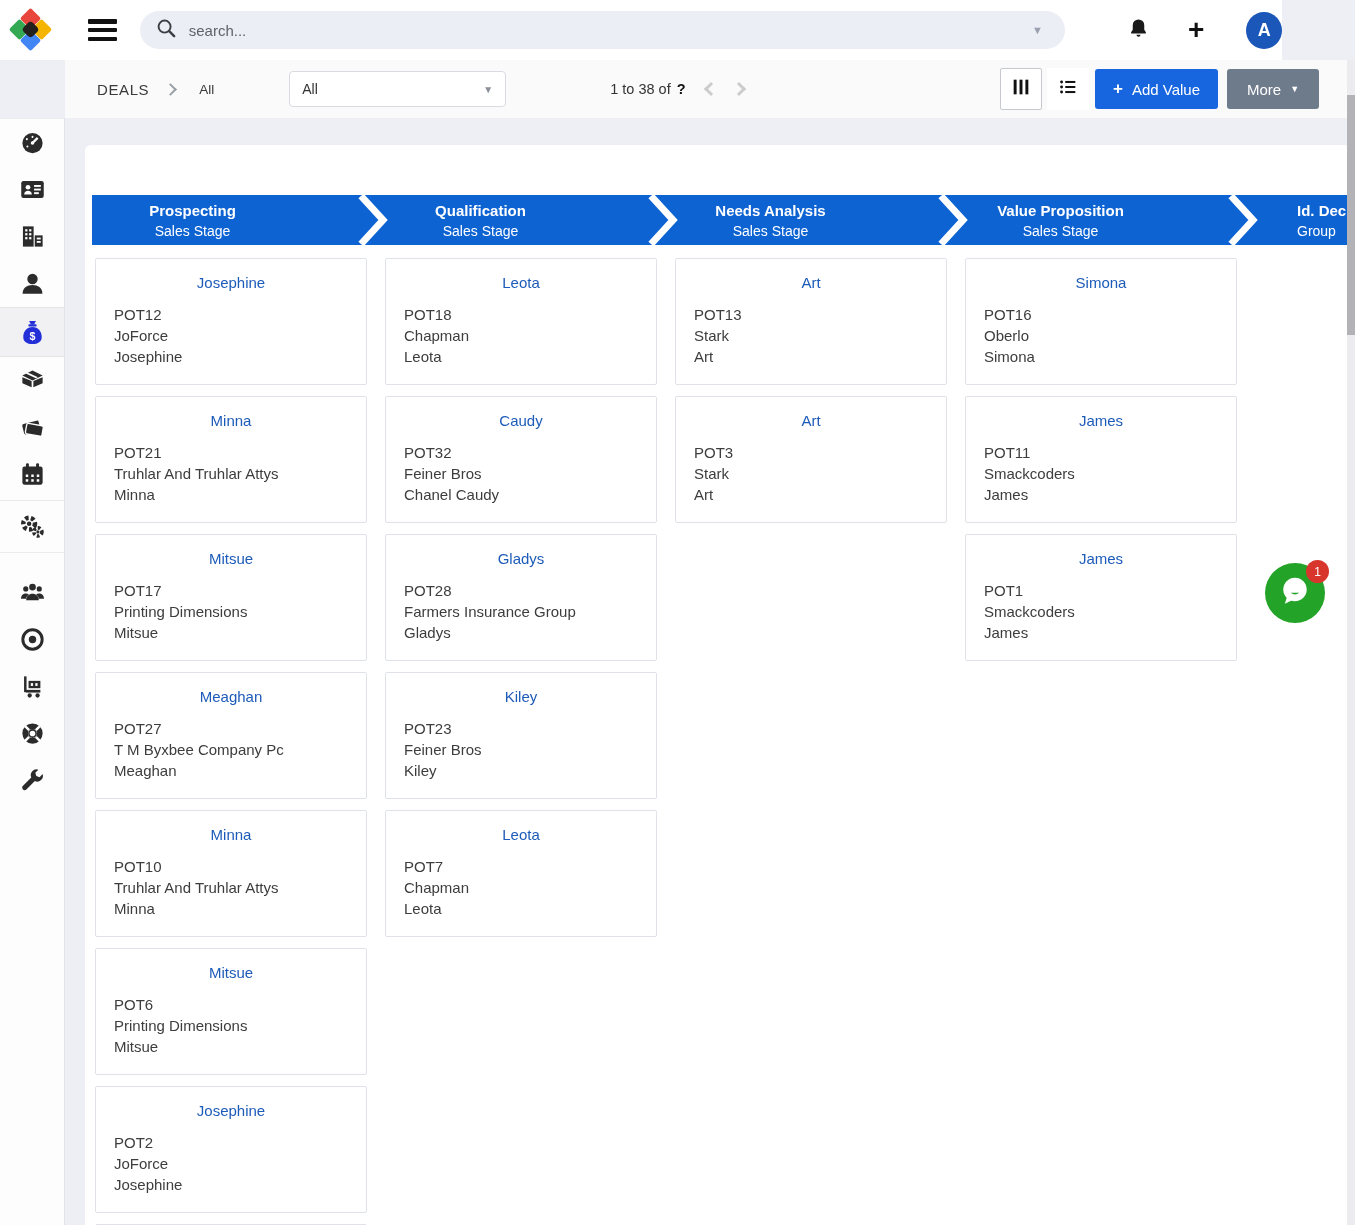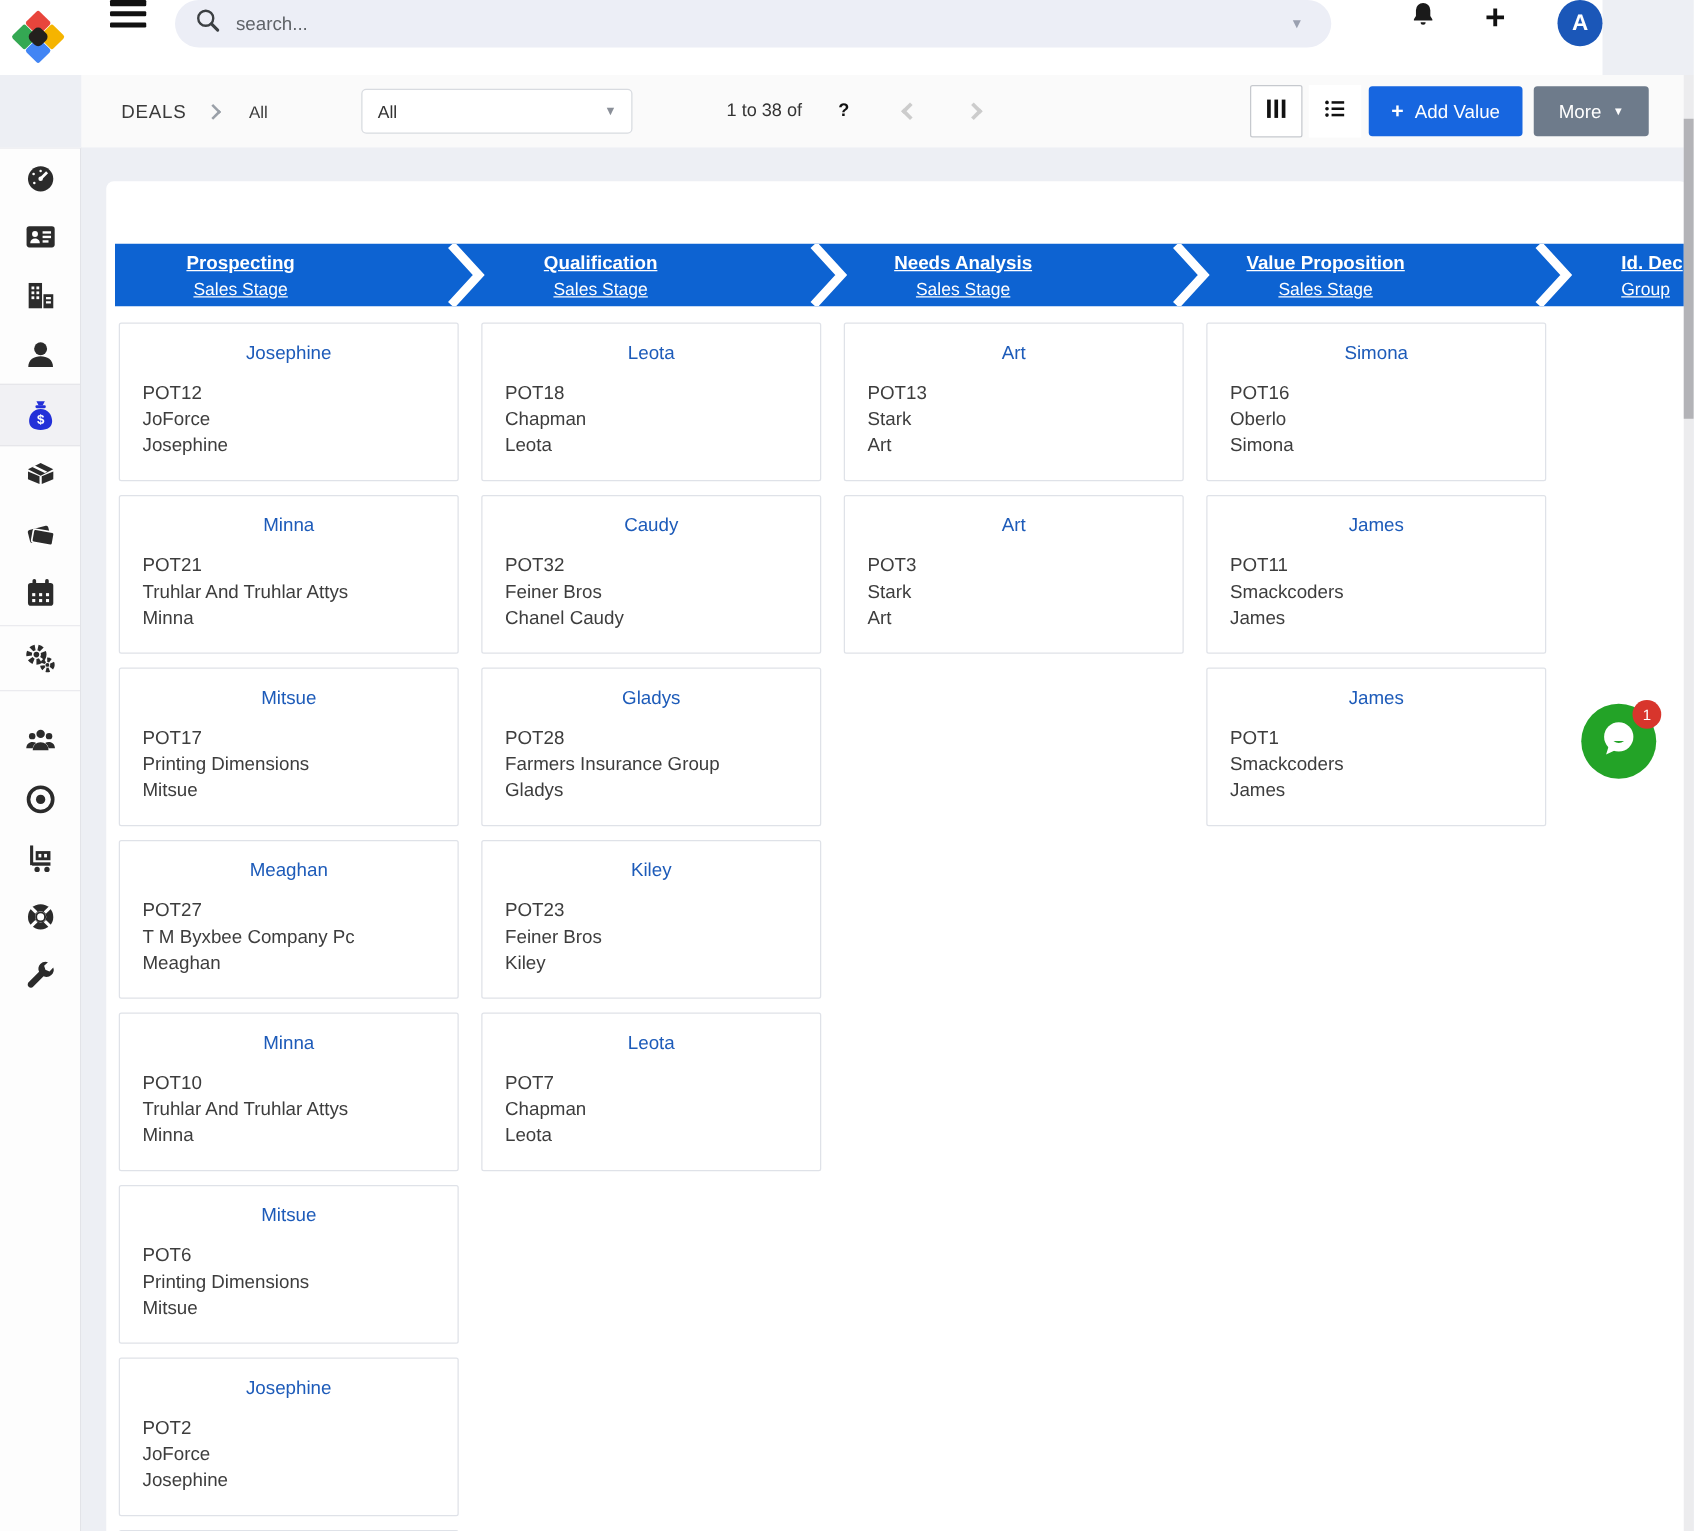--- a/index.html
+++ b/index.html
@@ -3,21 +3,21 @@
 <meta charset="utf-8">
 <style>
   * { box-sizing: border-box; }
   html,body { margin:0; padding:0; }
   body {
     width:1355px; height:1225px; overflow:hidden; position:relative;
     font-family:"Liberation Sans", sans-serif; background:#edeff4; color:#333;
   }
 
   
-  .topbar { position:absolute; top:0; left:0; width:1282px; height:60px; background:#fff; display:flex; z-index:30; }
+  .topbar { position:absolute; top:0; left:0; width:1282px; height:60px; background:#fff; display:flex; align-items:center; z-index:30; }
   .logo-area { width:65px; height:60px; display:flex; align-items:center; justify-content:center; background:#fff; }
   .logo { position:relative; width:42px; height:42px; }
   .logo .dm { position:absolute; width:15px; height:15px; transform:rotate(45deg); border-radius:2px; }
   .logo .dm.t { left:13px; top:2px;  background:#e8453c; }
   .logo .dm.l { left:2px;  top:13px; background:#34a853; }
   .logo .dm.r { left:24px; top:13px; background:#f5b400; }
   .logo .dm.b { left:13px; top:24px; background:#4285f4; }
   .logo .dm.c { left:14px; top:14px; width:13px; height:13px; background:#23201d; border-radius:4px; }
   .hamburger { margin-left:25px; width:30px; height:22px; display:flex; flex-direction:column; justify-content:space-between; cursor:pointer; }
   .hamburger .bar { height:4.5px; background:#111; border-radius:1px; }
@@ -29,21 +29,21 @@
   .plus-glyph { margin-left:38px; font-size:28px; font-weight:bold; color:#111; line-height:1; }
   .avatar { margin-left:42px; width:37px; height:37px; border-radius:50%; background:#1b57b8; color:#fff; display:flex; align-items:center; justify-content:center; font-size:18px; font-weight:bold; }
 
   
   .subheader { position:absolute; top:60px; left:65px; width:1290px; height:58px; background:#fafafa; display:flex; align-items:center; z-index:20; }
   .crumb-module { margin-left:32px; font-size:15px; color:#3a3a3a; letter-spacing:0.6px; }
   .crumb-chev { margin-left:17px; width:9px; height:9px; border-right:2px solid #9aa0a8; border-top:2px solid #9aa0a8; transform:rotate(45deg); }
   .crumb-view { margin-left:24px; font-size:13.5px; color:#3a3a3a; }
   .filter-select { margin-left:75px; width:217px; height:36px; background:#fff; border:1px solid #d8dbe0; border-radius:4px; display:flex; align-items:center; padding:0 12px; font-size:14px; color:#333; cursor:pointer; }
   .filter-select .caret { margin-left:auto; color:#8a8f98; font-size:10px; }
-  .paging { margin-left:75px; display:flex; align-items:center; font-size:14.5px; color:#333;gap:23px; }
+  .paging { margin-left:104px; display:flex; align-items:center; font-size:14.5px; color:#333; }
   .paging .qmark { font-weight:bold; margin-left:6px; color:#111; }
   .pg-chev { width:10px; height:10px; border-right:3px solid #ccc; border-top:3px solid #ccc; }
   .pg-prev { margin-left:20px; transform:rotate(-135deg); }
   .pg-next { margin-left:18px; transform:rotate(45deg); }
   .sub-actions { margin-left:auto; margin-right:36px; display:flex; align-items:center; }
   .viewbtn { width:42px; height:42px; background:#fff; display:flex; align-items:center; justify-content:center; cursor:pointer; }
   .viewbtn.kanban { border:1px solid #c6c9ce; border-radius:2px; }
   .viewbtn.list { margin-left:5px; }
   .btn-add { margin-left:6px; height:40px; padding:0 18px; background:#1766e0; border:none; border-radius:3px; color:#fff; font-size:15px; display:flex; align-items:center; cursor:pointer; font-family:"Liberation Sans",sans-serif; }
   .btn-add .plus { font-size:17px; font-weight:bold; margin-right:9px; }
@@ -55,21 +55,21 @@
   .nav-item { height:47px; display:flex; align-items:center; justify-content:center; cursor:pointer; }
   .nav-item svg { display:block; }
   .nav-item.active { background:#f1f1f4; border-top:1px solid #e6e6ea; border-bottom:1px solid #e6e6ea; height:50px; }
   .nav-sep { border-bottom:1px solid #ebebef; margin:2px 0 16px 0; }
   .nav-sep.tight { margin:2px 0 2px 0; }
 
   
   .main { position:absolute; top:118px; left:65px; width:1290px; height:1107px; background:#edeff4; overflow:hidden; }
   .board { position:absolute; top:27px; left:20px; width:1265px; height:1090px; background:#fff; border-radius:6px 6px 0 0; overflow:hidden; }
   .stage-band { position:relative; margin:50px 0 0 7px; width:1258px; height:50px; background:#0d63d2; display:flex; overflow:hidden; }
-  .stage-seg { height:100%; display:flex; flex-direction:column; align-items:center; justify-content:center; color:#fff; flex:none;text-decoration:underline; }
+  .stage-seg { height:100%; display:flex; flex-direction:column; align-items:center; justify-content:center; color:#fff; flex:none; }
   .stage-seg .t { font-weight:bold; font-size:15px; margin-bottom:4px; white-space:nowrap; }
   .stage-seg .s { font-size:14px; white-space:nowrap; }
   .stage-chev { position:absolute; top:0; }
   .columns { display:flex; padding:13px 0 0 10px; }
   .kcol { width:272px; flex:none; margin-right:18px; }
   .card { background:#fff; border:1px solid #dfe2e8; border-radius:2px; height:127px; margin-bottom:11px; padding-top:15px; cursor:pointer; }
   .card-title { text-align:center; color:#1d5bb9; font-size:15px; margin-bottom:13px; cursor:pointer; }
   .card-line { padding-left:18px; font-size:15px; color:#3d3d3d; line-height:21px; white-space:nowrap; }
 
   

